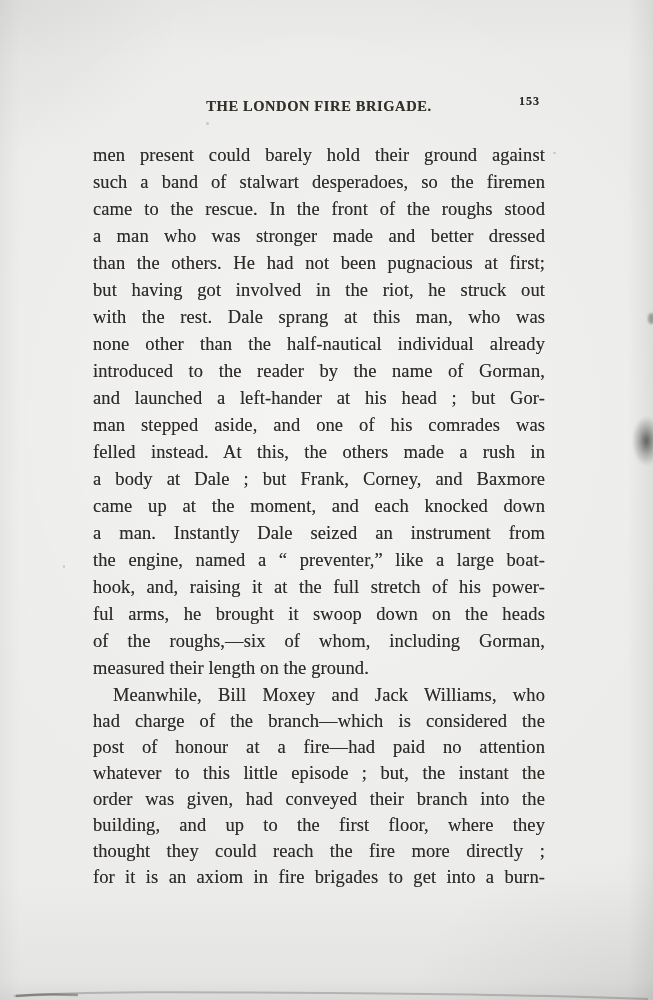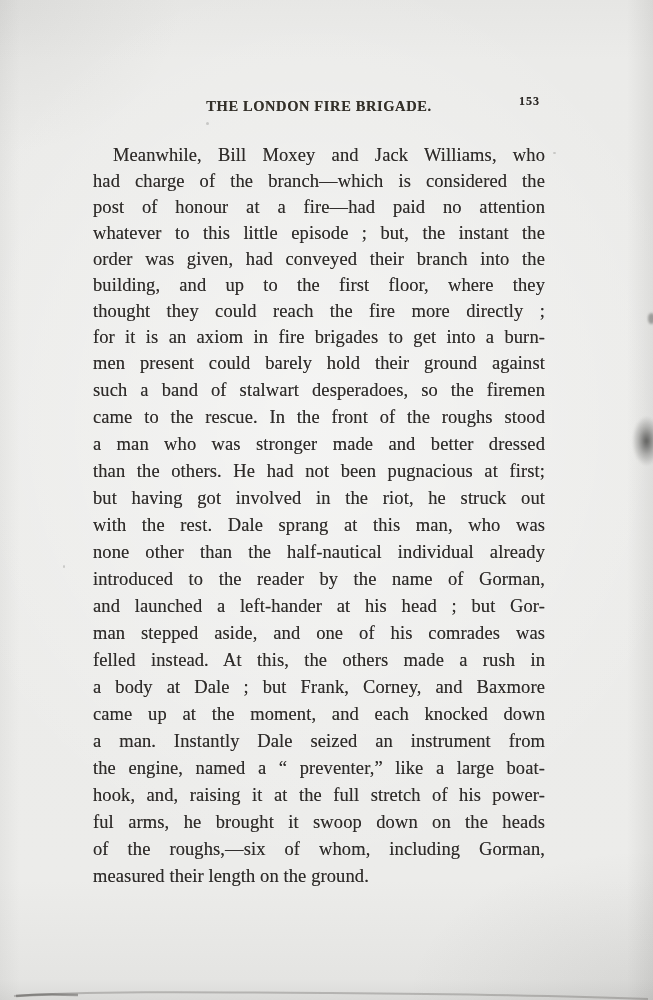--- a/index.html
+++ b/index.html
@@ -71,30 +71,20 @@
 <div class="page">
   <div class="edge-shading"></div>
 
   <div class="content">
     <div class="header-row">
       <div class="running-title">THE LONDON FIRE BRIGADE.</div>
       <div class="page-number">153</div>
     </div>
 
     <div class="body-text">
-      <div class="para para2">
-        <div class="line">Meanwhile, Bill Moxey and Jack Williams, who</div>
-        <div class="line">had charge of the branch—which is considered the</div>
-        <div class="line">post of honour at a fire—had paid no attention</div>
-        <div class="line">whatever to this little episode ; but, the instant the</div>
-        <div class="line">order was given, had conveyed their branch into the</div>
-        <div class="line">building, and up to the first floor, where they</div>
-        <div class="line">thought they could reach the fire more directly ;</div>
-        <div class="line">for it is an axiom in fire brigades to get into a burn-</div>
-      </div>
       <div class="para para1">
         <div class="line">men present could barely hold their ground against</div>
         <div class="line">such a band of stalwart desperadoes, so the firemen</div>
         <div class="line">came to the rescue.  In the front of the roughs stood</div>
         <div class="line">a man who was stronger made and better dressed</div>
         <div class="line">than the others.  He had not been pugnacious at first;</div>
         <div class="line">but having got involved in the riot, he struck out</div>
         <div class="line">with the rest.  Dale sprang at this man, who was</div>
         <div class="line">none other than the half-nautical individual already</div>
         <div class="line">introduced to the reader by the name of Gorman,</div>
@@ -103,20 +93,30 @@
         <div class="line">felled instead.  At this, the others made a rush in</div>
         <div class="line">a body at Dale ; but Frank, Corney, and Baxmore</div>
         <div class="line">came up at the moment, and each knocked down</div>
         <div class="line">a man.  Instantly Dale seized an instrument from</div>
         <div class="line">the engine, named a “ preventer,” like a large boat-</div>
         <div class="line">hook, and, raising it at the full stretch of his power-</div>
         <div class="line">ful arms, he brought it swoop down on the heads</div>
         <div class="line">of the roughs,—six of whom, including Gorman,</div>
         <div class="line left-last">measured their length on the ground.</div>
       </div>
+      <div class="para para2">
+        <div class="line">Meanwhile, Bill Moxey and Jack Williams, who</div>
+        <div class="line">had charge of the branch—which is considered the</div>
+        <div class="line">post of honour at a fire—had paid no attention</div>
+        <div class="line">whatever to this little episode ; but, the instant the</div>
+        <div class="line">order was given, had conveyed their branch into the</div>
+        <div class="line">building, and up to the first floor, where they</div>
+        <div class="line">thought they could reach the fire more directly ;</div>
+        <div class="line">for it is an axiom in fire brigades to get into a burn-</div>
+      </div>
     </div>
   </div>
 
   <div class="smudge"></div>
   <div class="edge-nick"></div>
   <div class="speck s1"></div>
   <div class="speck s2"></div>
   <div class="speck s3"></div>
 
   <svg class="bottom-edge" viewBox="0 0 653 16" xmlns="http://www.w3.org/2000/svg">

